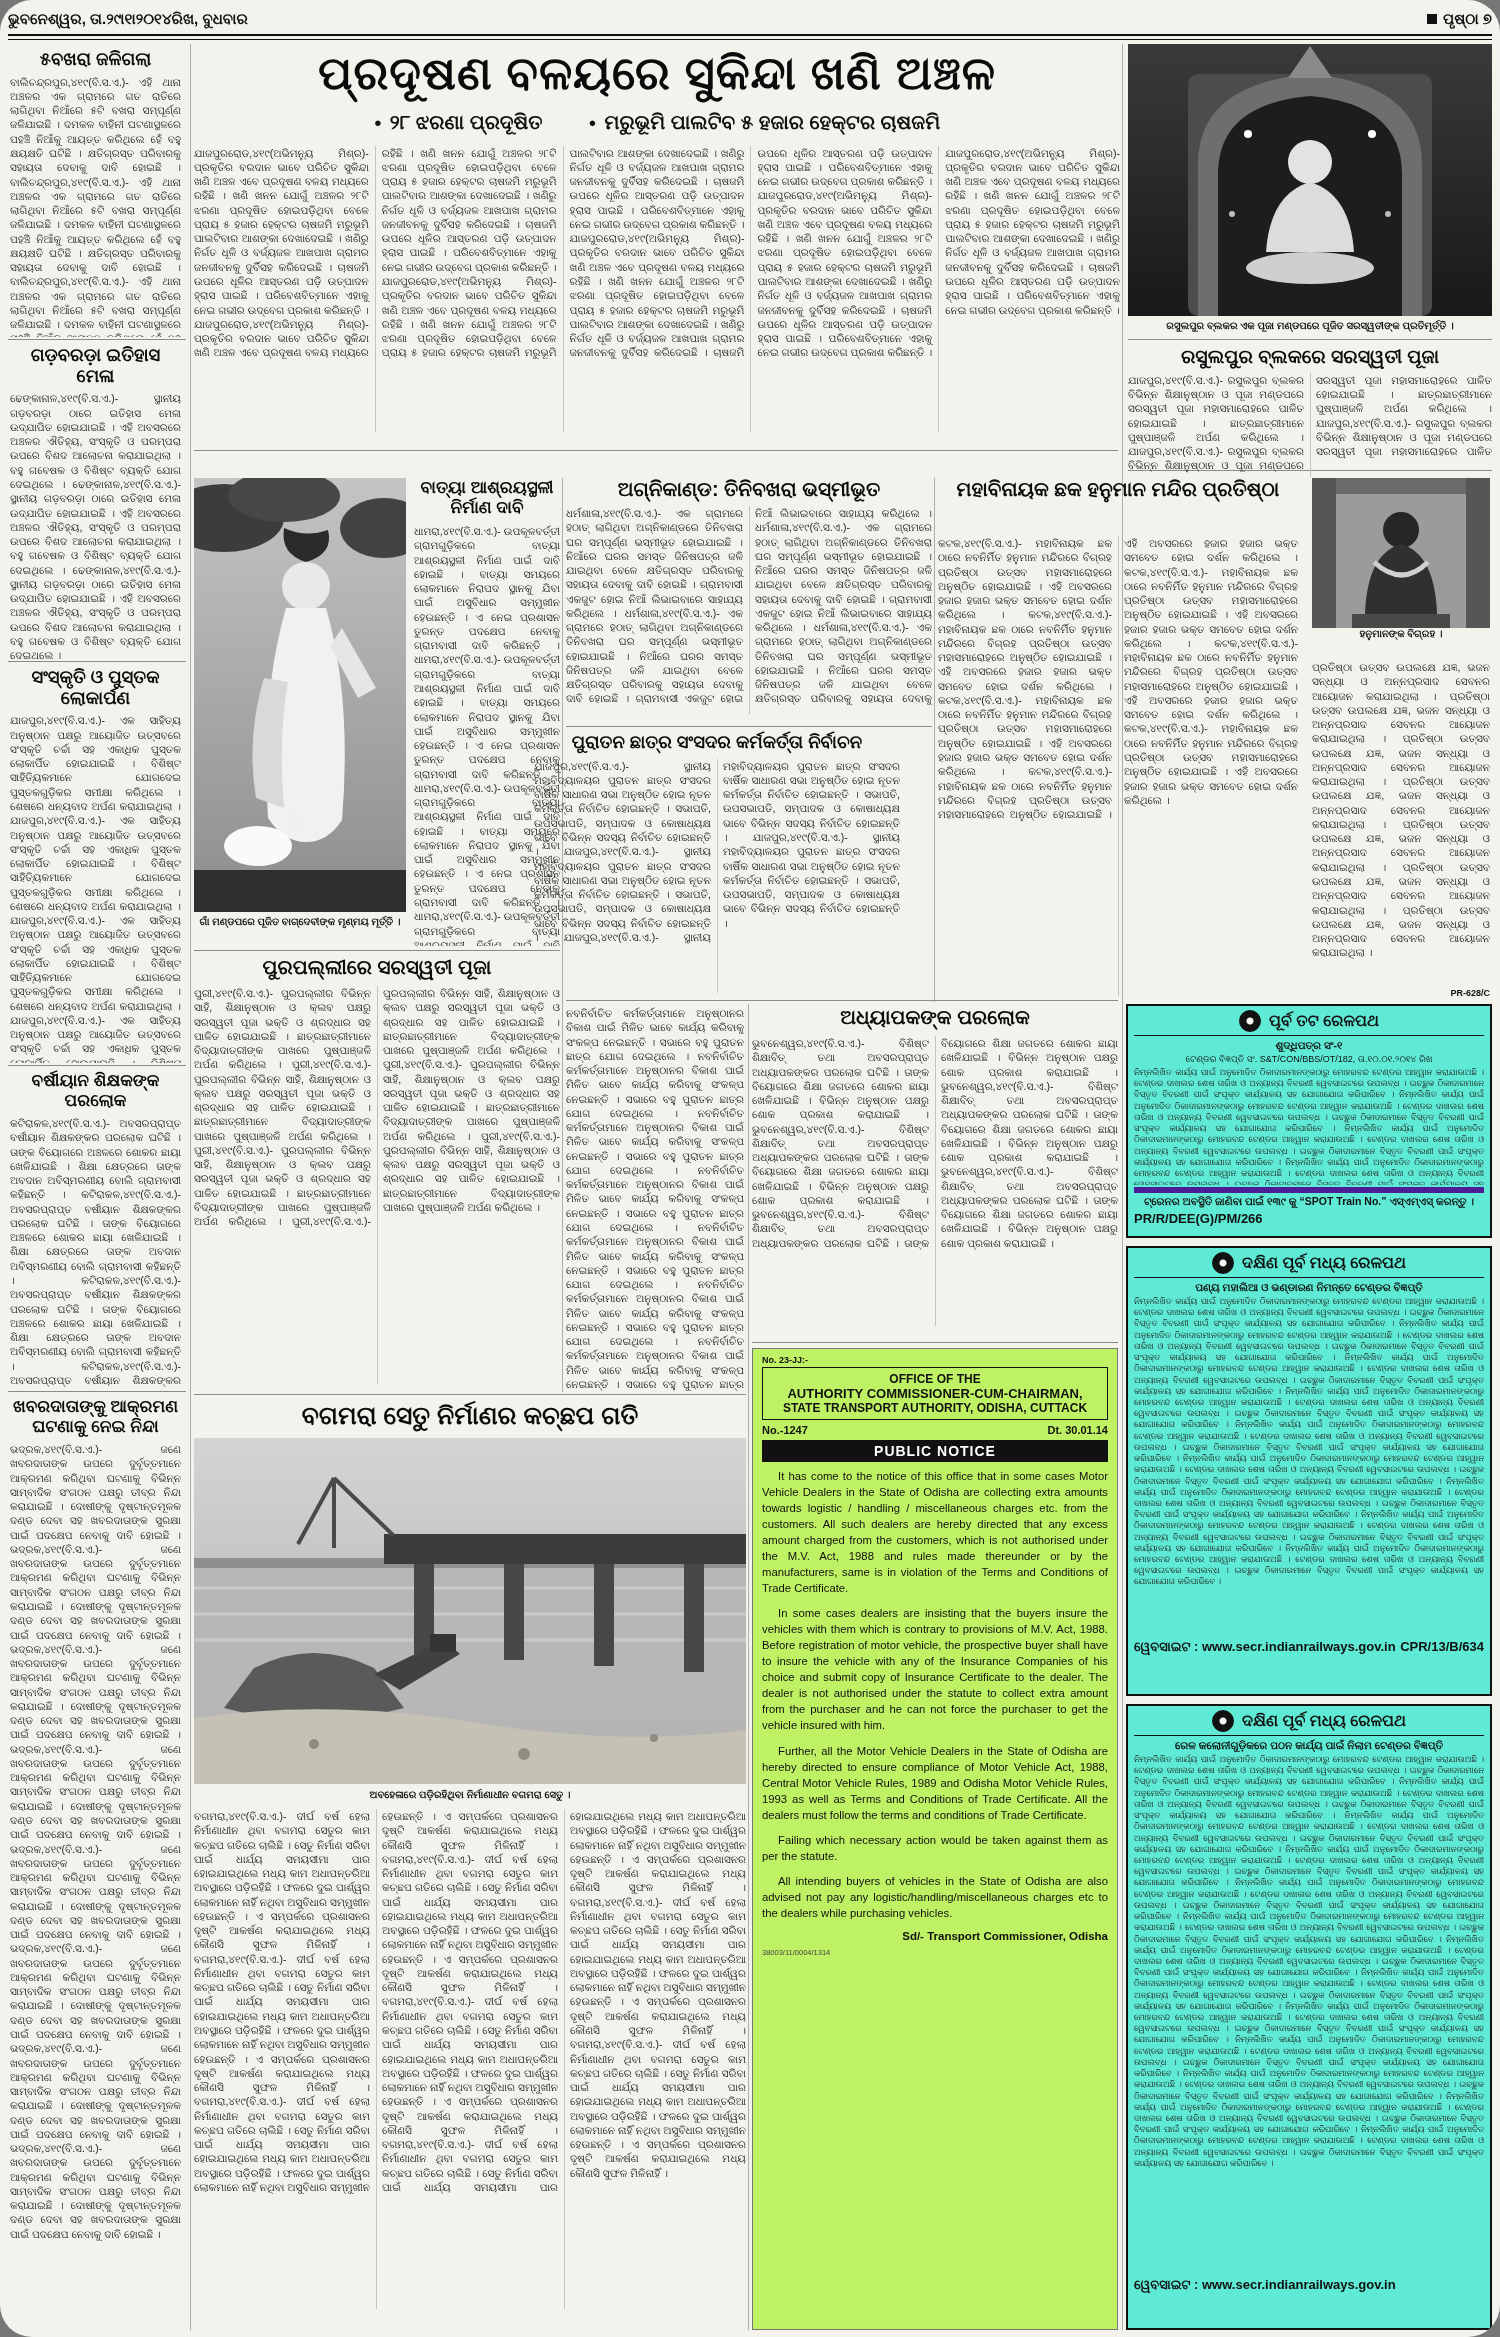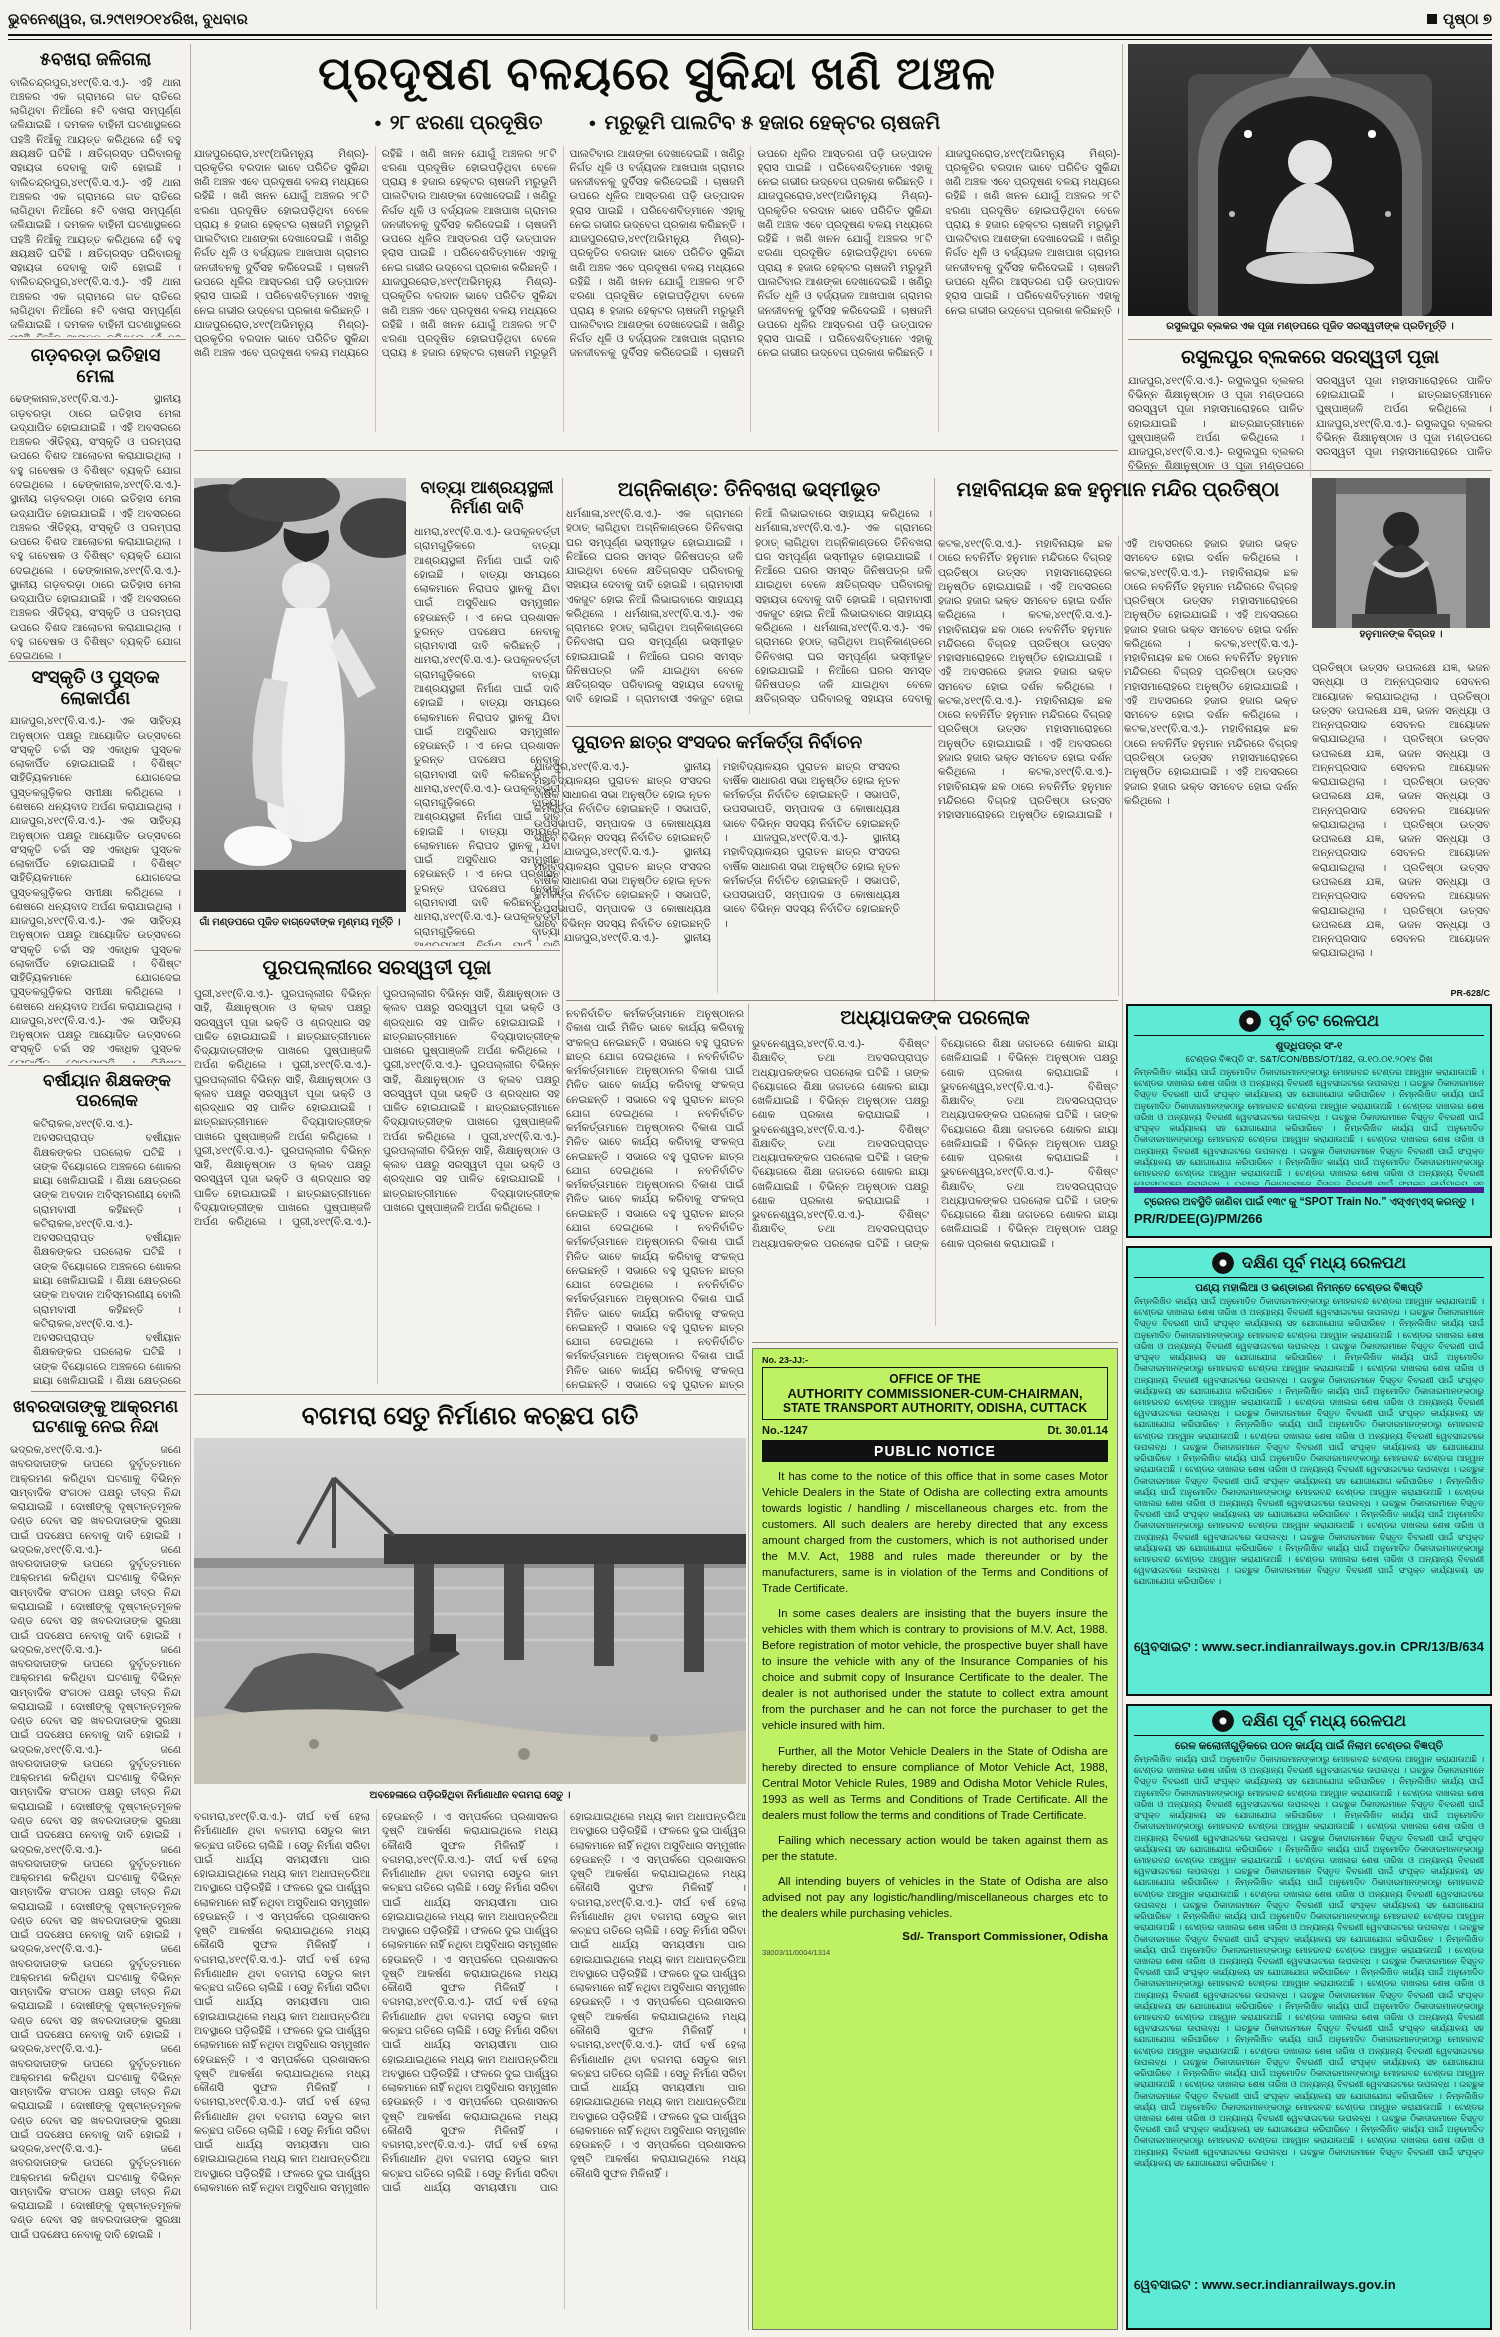--- a/index.html
+++ b/index.html
@@ -1,17 +1,17 @@
 <!DOCTYPE html>
 <html><head>
 <meta charset="utf-8">
 <style>
   html,body{margin:0;padding:0;background:#777;}
   #page{position:relative;width:1500px;height:2337px;background:#f3f2ec;color:#111;
-        font-family:"Liberation Sans","DejaVu Sans",sans-serif;overflow:hidden;}
+        font-family:"Liberation Sans","DejaVu Sans",sans-serif;overflow:hidden;border-radius:32px;}
   .abs{position:absolute;}
   .vr{position:absolute;width:1px;background:#b0aea4;}
   .hr{position:absolute;height:1px;background:#8e8c82;}
   .masthead{display:flex;justify-content:space-between;align-items:center;font-weight:bold;font-size:15px;}
   .dblrule{border-top:2px solid #111;border-bottom:1px solid #111;height:3px;}
   .art-title{font-weight:bold;text-align:center;color:#0b0b0b;}
   .t44{font-size:46px;line-height:1.1;letter-spacing:1px;}
   .t24{font-size:25px;line-height:1.1;}
   .t20{font-size:20px;line-height:1.1;}
   .t19{font-size:19px;line-height:1.12;}
@@ -83,21 +83,21 @@
       <div class="body-sm">ବାଲିଚନ୍ଦ୍ରପୁର,୪୧୯(ବି.ସ.ଏ.)- ଏହି ଥାନା ଅଞ୍ଚଳର ଏକ ଗ୍ରାମରେ ଗତ ରାତିରେ ଲାଗିଥିବା ନିଆଁରେ ୫ଟି ବଖରା ସମ୍ପୂର୍ଣ୍ଣ ଜଳିଯାଇଛି । ଦମକଳ ବାହିନୀ ଘଟଣାସ୍ଥଳରେ ପହଞ୍ଚି ନିଆଁକୁ ଆୟତ୍ତ କରିଥିଲେ ହେଁ ବହୁ କ୍ଷୟକ୍ଷତି ଘଟିଛି । କ୍ଷତିଗ୍ରସ୍ତ ପରିବାରକୁ ସହାୟତା ଦେବାକୁ ଦାବି ହୋଇଛି । ବାଲିଚନ୍ଦ୍ରପୁର,୪୧୯(ବି.ସ.ଏ.)- ଏହି ଥାନା ଅଞ୍ଚଳର ଏକ ଗ୍ରାମରେ ଗତ ରାତିରେ ଲାଗିଥିବା ନିଆଁରେ ୫ଟି ବଖରା ସମ୍ପୂର୍ଣ୍ଣ ଜଳିଯାଇଛି । ଦମକଳ ବାହିନୀ ଘଟଣାସ୍ଥଳରେ ପହଞ୍ଚି ନିଆଁକୁ ଆୟତ୍ତ କରିଥିଲେ ହେଁ ବହୁ କ୍ଷୟକ୍ଷତି ଘଟିଛି । କ୍ଷତିଗ୍ରସ୍ତ ପରିବାରକୁ ସହାୟତା ଦେବାକୁ ଦାବି ହୋଇଛି । ବାଲିଚନ୍ଦ୍ରପୁର,୪୧୯(ବି.ସ.ଏ.)- ଏହି ଥାନା ଅଞ୍ଚଳର ଏକ ଗ୍ରାମରେ ଗତ ରାତିରେ ଲାଗିଥିବା ନିଆଁରେ ୫ଟି ବଖରା ସମ୍ପୂର୍ଣ୍ଣ ଜଳିଯାଇଛି । ଦମକଳ ବାହିନୀ ଘଟଣାସ୍ଥଳରେ ପହଞ୍ଚି ନିଆଁକୁ ଆୟତ୍ତ କରିଥିଲେ ହେଁ ବହୁ କ୍ଷୟକ୍ଷତି ଘଟିଛି । କ୍ଷତିଗ୍ରସ୍ତ ପରିବାରକୁ ସହାୟତା ଦେବାକୁ ଦାବି ହୋଇଛି ।</div>
     </div>
     <div class="rail-art" style="height:322px;">
       <div class="art-title t18">ଗଡ଼ବରଡ଼ା ଇତିହାସ ମେଳା</div>
       <div class="body-sm">ଢେଙ୍କାନାଳ,୪୧୯(ବି.ସ.ଏ.)- ସ୍ଥାନୀୟ ଗଡ଼ବରଡ଼ା ଠାରେ ଇତିହାସ ମେଳା ଉଦ୍‌ଯାପିତ ହୋଇଯାଇଛି । ଏହି ଅବସରରେ ଅଞ୍ଚଳର ଐତିହ୍ୟ, ସଂସ୍କୃତି ଓ ପରମ୍ପରା ଉପରେ ବିଶଦ ଆଲୋଚନା କରାଯାଇଥିଲା । ବହୁ ଗବେଷକ ଓ ବିଶିଷ୍ଟ ବ୍ୟକ୍ତି ଯୋଗ ଦେଇଥିଲେ । ଢେଙ୍କାନାଳ,୪୧୯(ବି.ସ.ଏ.)- ସ୍ଥାନୀୟ ଗଡ଼ବରଡ଼ା ଠାରେ ଇତିହାସ ମେଳା ଉଦ୍‌ଯାପିତ ହୋଇଯାଇଛି । ଏହି ଅବସରରେ ଅଞ୍ଚଳର ଐତିହ୍ୟ, ସଂସ୍କୃତି ଓ ପରମ୍ପରା ଉପରେ ବିଶଦ ଆଲୋଚନା କରାଯାଇଥିଲା । ବହୁ ଗବେଷକ ଓ ବିଶିଷ୍ଟ ବ୍ୟକ୍ତି ଯୋଗ ଦେଇଥିଲେ । ଢେଙ୍କାନାଳ,୪୧୯(ବି.ସ.ଏ.)- ସ୍ଥାନୀୟ ଗଡ଼ବରଡ଼ା ଠାରେ ଇତିହାସ ମେଳା ଉଦ୍‌ଯାପିତ ହୋଇଯାଇଛି । ଏହି ଅବସରରେ ଅଞ୍ଚଳର ଐତିହ୍ୟ, ସଂସ୍କୃତି ଓ ପରମ୍ପରା ଉପରେ ବିଶଦ ଆଲୋଚନା କରାଯାଇଥିଲା । ବହୁ ଗବେଷକ ଓ ବିଶିଷ୍ଟ ବ୍ୟକ୍ତି ଯୋଗ ଦେଇଥିଲେ ।</div>
     </div>
     <div class="rail-art" style="height:404px;">
       <div class="art-title t18">ସଂସ୍କୃତି ଓ ପୁସ୍ତକ ଲୋକାର୍ପଣ</div>
       <div class="body-sm">ଯାଜପୁର,୪୧୯(ବି.ସ.ଏ.)- ଏକ ସାହିତ୍ୟ ଅନୁଷ୍ଠାନ ପକ୍ଷରୁ ଆୟୋଜିତ ଉତ୍ସବରେ ସଂସ୍କୃତି ଚର୍ଚ୍ଚା ସହ ଏକାଧିକ ପୁସ୍ତକ ଲୋକାର୍ପିତ ହୋଇଯାଇଛି । ବିଶିଷ୍ଟ ସାହିତ୍ୟିକମାନେ ଯୋଗଦେଇ ପୁସ୍ତକଗୁଡ଼ିକର ସମୀକ୍ଷା କରିଥିଲେ । ଶେଷରେ ଧନ୍ୟବାଦ ଅର୍ପଣ କରାଯାଇଥିଲା । ଯାଜପୁର,୪୧୯(ବି.ସ.ଏ.)- ଏକ ସାହିତ୍ୟ ଅନୁଷ୍ଠାନ ପକ୍ଷରୁ ଆୟୋଜିତ ଉତ୍ସବରେ ସଂସ୍କୃତି ଚର୍ଚ୍ଚା ସହ ଏକାଧିକ ପୁସ୍ତକ ଲୋକାର୍ପିତ ହୋଇଯାଇଛି । ବିଶିଷ୍ଟ ସାହିତ୍ୟିକମାନେ ଯୋଗଦେଇ ପୁସ୍ତକଗୁଡ଼ିକର ସମୀକ୍ଷା କରିଥିଲେ । ଶେଷରେ ଧନ୍ୟବାଦ ଅର୍ପଣ କରାଯାଇଥିଲା । ଯାଜପୁର,୪୧୯(ବି.ସ.ଏ.)- ଏକ ସାହିତ୍ୟ ଅନୁଷ୍ଠାନ ପକ୍ଷରୁ ଆୟୋଜିତ ଉତ୍ସବରେ ସଂସ୍କୃତି ଚର୍ଚ୍ଚା ସହ ଏକାଧିକ ପୁସ୍ତକ ଲୋକାର୍ପିତ ହୋଇଯାଇଛି । ବିଶିଷ୍ଟ ସାହିତ୍ୟିକମାନେ ଯୋଗଦେଇ ପୁସ୍ତକଗୁଡ଼ିକର ସମୀକ୍ଷା କରିଥିଲେ । ଶେଷରେ ଧନ୍ୟବାଦ ଅର୍ପଣ କରାଯାଇଥିଲା । ଯାଜପୁର,୪୧୯(ବି.ସ.ଏ.)- ଏକ ସାହିତ୍ୟ ଅନୁଷ୍ଠାନ ପକ୍ଷରୁ ଆୟୋଜିତ ଉତ୍ସବରେ ସଂସ୍କୃତି ଚର୍ଚ୍ଚା ସହ ଏକାଧିକ ପୁସ୍ତକ ଲୋକାର୍ପିତ ହୋଇଯାଇଛି । ବିଶିଷ୍ଟ ସାହିତ୍ୟିକମାନେ ଯୋଗଦେଇ ପୁସ୍ତକଗୁଡ଼ିକର ସମୀକ୍ଷା କରିଥିଲେ । ଶେଷରେ ଧନ୍ୟବାଦ ଅର୍ପଣ କରାଯାଇଥିଲା ।</div>
     </div>
-    <div class="rail-art" style="height:326px;margin-left:23px;">
+    <div class="rail-art" style="height:326px;">
       <div class="art-title t17">ବର୍ଷୀୟାନ ଶିକ୍ଷକଙ୍କ ପରଲୋକ</div>
       <div class="body-sm">କଟିରାକଳ,୪୧୯(ବି.ସ.ଏ.)- ଅବସରପ୍ରାପ୍ତ ବର୍ଷୀୟାନ ଶିକ୍ଷକଙ୍କର ପରଲୋକ ଘଟିଛି । ତାଙ୍କ ବିୟୋଗରେ ଅଞ୍ଚଳରେ ଶୋକର ଛାୟା ଖେଳିଯାଇଛି । ଶିକ୍ଷା କ୍ଷେତ୍ରରେ ତାଙ୍କ ଅବଦାନ ଅବିସ୍ମରଣୀୟ ବୋଲି ଗ୍ରାମବାସୀ କହିଛନ୍ତି । କଟିରାକଳ,୪୧୯(ବି.ସ.ଏ.)- ଅବସରପ୍ରାପ୍ତ ବର୍ଷୀୟାନ ଶିକ୍ଷକଙ୍କର ପରଲୋକ ଘଟିଛି । ତାଙ୍କ ବିୟୋଗରେ ଅଞ୍ଚଳରେ ଶୋକର ଛାୟା ଖେଳିଯାଇଛି । ଶିକ୍ଷା କ୍ଷେତ୍ରରେ ତାଙ୍କ ଅବଦାନ ଅବିସ୍ମରଣୀୟ ବୋଲି ଗ୍ରାମବାସୀ କହିଛନ୍ତି । କଟିରାକଳ,୪୧୯(ବି.ସ.ଏ.)- ଅବସରପ୍ରାପ୍ତ ବର୍ଷୀୟାନ ଶିକ୍ଷକଙ୍କର ପରଲୋକ ଘଟିଛି । ତାଙ୍କ ବିୟୋଗରେ ଅଞ୍ଚଳରେ ଶୋକର ଛାୟା ଖେଳିଯାଇଛି । ଶିକ୍ଷା କ୍ଷେତ୍ରରେ ତାଙ୍କ ଅବଦାନ ଅବିସ୍ମରଣୀୟ ବୋଲି ଗ୍ରାମବାସୀ କହିଛନ୍ତି । କଟିରାକଳ,୪୧୯(ବି.ସ.ଏ.)- ଅବସରପ୍ରାପ୍ତ ବର୍ଷୀୟାନ ଶିକ୍ଷକଙ୍କର ପରଲୋକ ଘଟିଛି । ତାଙ୍କ ବିୟୋଗରେ ଅଞ୍ଚଳରେ ଶୋକର ଛାୟା ଖେଳିଯାଇଛି । ଶିକ୍ଷା କ୍ଷେତ୍ରରେ ତାଙ୍କ ଅବଦାନ ଅବିସ୍ମରଣୀୟ ବୋଲି ଗ୍ରାମବାସୀ କହିଛନ୍ତି ।</div>
     </div>
     <div class="rail-art" style="flex:1;border-bottom:none;">
       <div class="art-title t17">ଖବରଦାତାଙ୍କୁ ଆକ୍ରମଣ ଘଟଣାକୁ ନେଇ ନିନ୍ଦା</div>
       <div class="body-sm">ଭଦ୍ରକ,୪୧୯(ବି.ସ.ଏ.)- ଜଣେ ଖବରଦାତାଙ୍କ ଉପରେ ଦୁର୍ବୃତ୍ତମାନେ ଆକ୍ରମଣ କରିଥିବା ଘଟଣାକୁ ବିଭିନ୍ନ ସାମ୍ବାଦିକ ସଂଗଠନ ପକ୍ଷରୁ ତୀବ୍ର ନିନ୍ଦା କରାଯାଇଛି । ଦୋଷୀଙ୍କୁ ଦୃଷ୍ଟାନ୍ତମୂଳକ ଦଣ୍ଡ ଦେବା ସହ ଖବରଦାତାଙ୍କ ସୁରକ୍ଷା ପାଇଁ ପଦକ୍ଷେପ ନେବାକୁ ଦାବି ହୋଇଛି । ଭଦ୍ରକ,୪୧୯(ବି.ସ.ଏ.)- ଜଣେ ଖବରଦାତାଙ୍କ ଉପରେ ଦୁର୍ବୃତ୍ତମାନେ ଆକ୍ରମଣ କରିଥିବା ଘଟଣାକୁ ବିଭିନ୍ନ ସାମ୍ବାଦିକ ସଂଗଠନ ପକ୍ଷରୁ ତୀବ୍ର ନିନ୍ଦା କରାଯାଇଛି । ଦୋଷୀଙ୍କୁ ଦୃଷ୍ଟାନ୍ତମୂଳକ ଦଣ୍ଡ ଦେବା ସହ ଖବରଦାତାଙ୍କ ସୁରକ୍ଷା ପାଇଁ ପଦକ୍ଷେପ ନେବାକୁ ଦାବି ହୋଇଛି । ଭଦ୍ରକ,୪୧୯(ବି.ସ.ଏ.)- ଜଣେ ଖବରଦାତାଙ୍କ ଉପରେ ଦୁର୍ବୃତ୍ତମାନେ ଆକ୍ରମଣ କରିଥିବା ଘଟଣାକୁ ବିଭିନ୍ନ ସାମ୍ବାଦିକ ସଂଗଠନ ପକ୍ଷରୁ ତୀବ୍ର ନିନ୍ଦା କରାଯାଇଛି । ଦୋଷୀଙ୍କୁ ଦୃଷ୍ଟାନ୍ତମୂଳକ ଦଣ୍ଡ ଦେବା ସହ ଖବରଦାତାଙ୍କ ସୁରକ୍ଷା ପାଇଁ ପଦକ୍ଷେପ ନେବାକୁ ଦାବି ହୋଇଛି । ଭଦ୍ରକ,୪୧୯(ବି.ସ.ଏ.)- ଜଣେ ଖବରଦାତାଙ୍କ ଉପରେ ଦୁର୍ବୃତ୍ତମାନେ ଆକ୍ରମଣ କରିଥିବା ଘଟଣାକୁ ବିଭିନ୍ନ ସାମ୍ବାଦିକ ସଂଗଠନ ପକ୍ଷରୁ ତୀବ୍ର ନିନ୍ଦା କରାଯାଇଛି । ଦୋଷୀଙ୍କୁ ଦୃଷ୍ଟାନ୍ତମୂଳକ ଦଣ୍ଡ ଦେବା ସହ ଖବରଦାତାଙ୍କ ସୁରକ୍ଷା ପାଇଁ ପଦକ୍ଷେପ ନେବାକୁ ଦାବି ହୋଇଛି । ଭଦ୍ରକ,୪୧୯(ବି.ସ.ଏ.)- ଜଣେ ଖବରଦାତାଙ୍କ ଉପରେ ଦୁର୍ବୃତ୍ତମାନେ ଆକ୍ରମଣ କରିଥିବା ଘଟଣାକୁ ବିଭିନ୍ନ ସାମ୍ବାଦିକ ସଂଗଠନ ପକ୍ଷରୁ ତୀବ୍ର ନିନ୍ଦା କରାଯାଇଛି । ଦୋଷୀଙ୍କୁ ଦୃଷ୍ଟାନ୍ତମୂଳକ ଦଣ୍ଡ ଦେବା ସହ ଖବରଦାତାଙ୍କ ସୁରକ୍ଷା ପାଇଁ ପଦକ୍ଷେପ ନେବାକୁ ଦାବି ହୋଇଛି । ଭଦ୍ରକ,୪୧୯(ବି.ସ.ଏ.)- ଜଣେ ଖବରଦାତାଙ୍କ ଉପରେ ଦୁର୍ବୃତ୍ତମାନେ ଆକ୍ରମଣ କରିଥିବା ଘଟଣାକୁ ବିଭିନ୍ନ ସାମ୍ବାଦିକ ସଂଗଠନ ପକ୍ଷରୁ ତୀବ୍ର ନିନ୍ଦା କରାଯାଇଛି । ଦୋଷୀଙ୍କୁ ଦୃଷ୍ଟାନ୍ତମୂଳକ ଦଣ୍ଡ ଦେବା ସହ ଖବରଦାତାଙ୍କ ସୁରକ୍ଷା ପାଇଁ ପଦକ୍ଷେପ ନେବାକୁ ଦାବି ହୋଇଛି । ଭଦ୍ରକ,୪୧୯(ବି.ସ.ଏ.)- ଜଣେ ଖବରଦାତାଙ୍କ ଉପରେ ଦୁର୍ବୃତ୍ତମାନେ ଆକ୍ରମଣ କରିଥିବା ଘଟଣାକୁ ବିଭିନ୍ନ ସାମ୍ବାଦିକ ସଂଗଠନ ପକ୍ଷରୁ ତୀବ୍ର ନିନ୍ଦା କରାଯାଇଛି । ଦୋଷୀଙ୍କୁ ଦୃଷ୍ଟାନ୍ତମୂଳକ ଦଣ୍ଡ ଦେବା ସହ ଖବରଦାତାଙ୍କ ସୁରକ୍ଷା ପାଇଁ ପଦକ୍ଷେପ ନେବାକୁ ଦାବି ହୋଇଛି । ଭଦ୍ରକ,୪୧୯(ବି.ସ.ଏ.)- ଜଣେ ଖବରଦାତାଙ୍କ ଉପରେ ଦୁର୍ବୃତ୍ତମାନେ ଆକ୍ରମଣ କରିଥିବା ଘଟଣାକୁ ବିଭିନ୍ନ ସାମ୍ବାଦିକ ସଂଗଠନ ପକ୍ଷରୁ ତୀବ୍ର ନିନ୍ଦା କରାଯାଇଛି । ଦୋଷୀଙ୍କୁ ଦୃଷ୍ଟାନ୍ତମୂଳକ ଦଣ୍ଡ ଦେବା ସହ ଖବରଦାତାଙ୍କ ସୁରକ୍ଷା ପାଇଁ ପଦକ୍ଷେପ ନେବାକୁ ଦାବି ହୋଇଛି ।</div>
     </div>
   </div>
 
   <div class="abs" style="left:194px;top:44px;width:926px;height:404px;">

